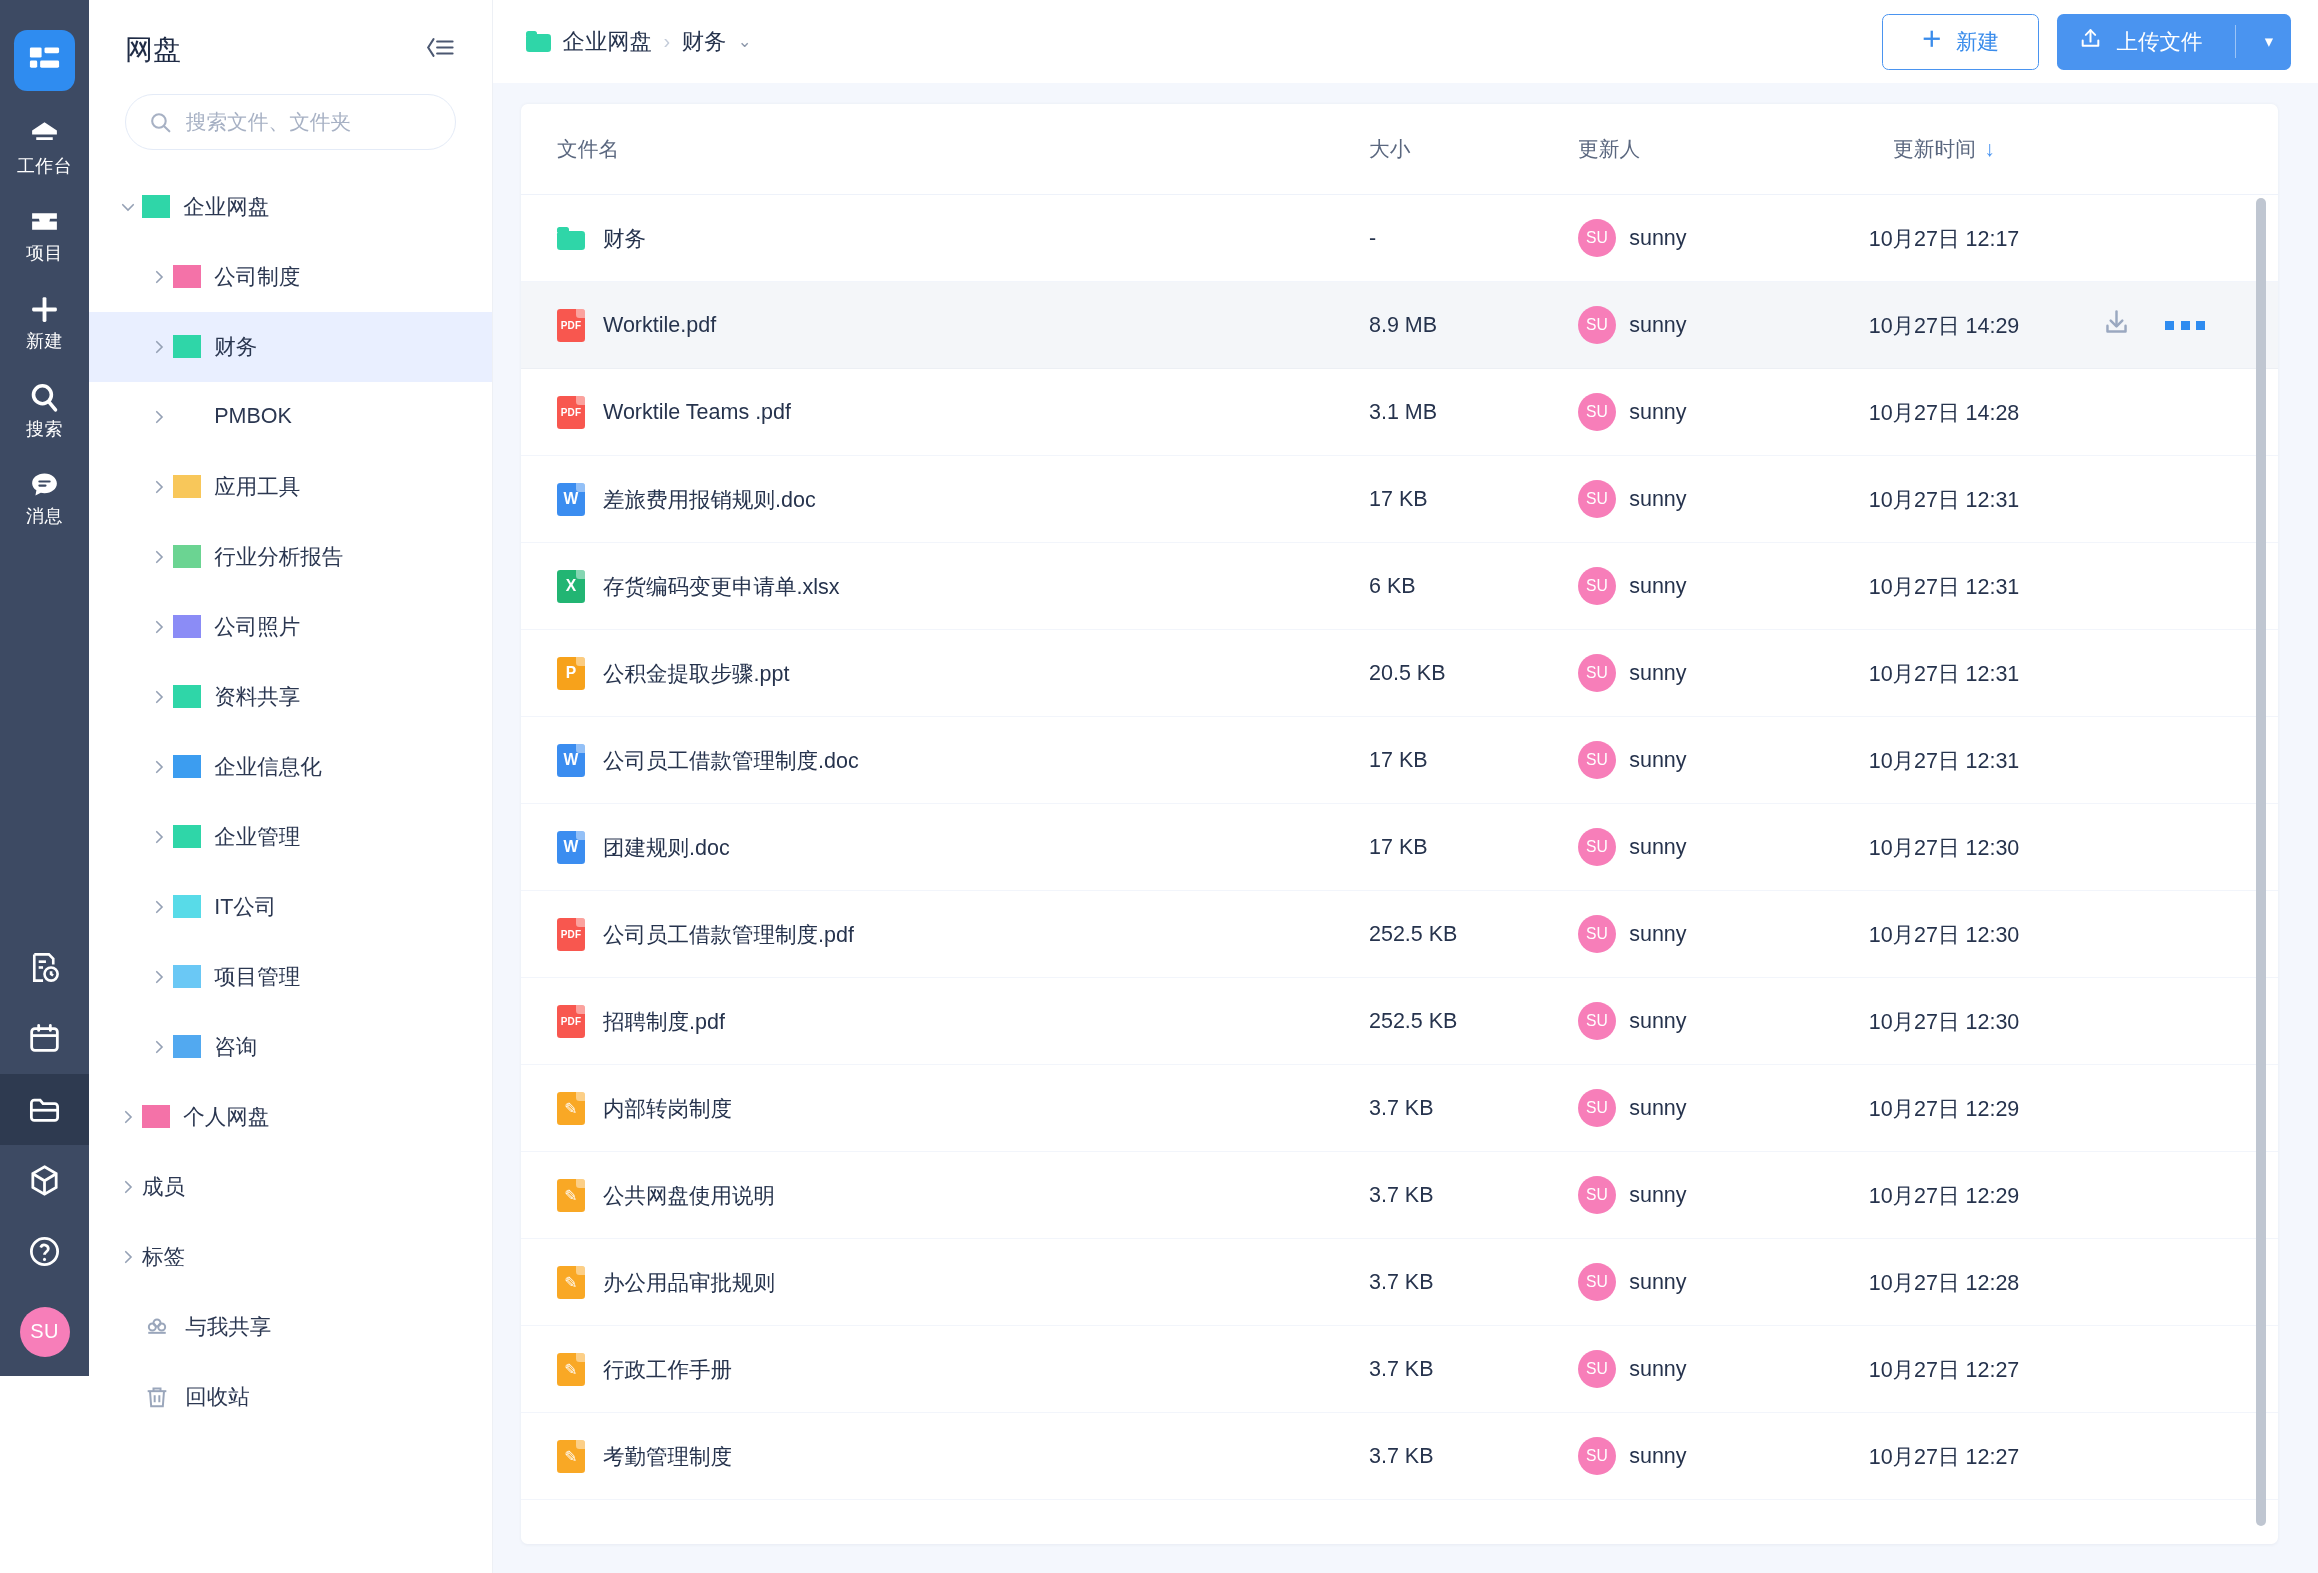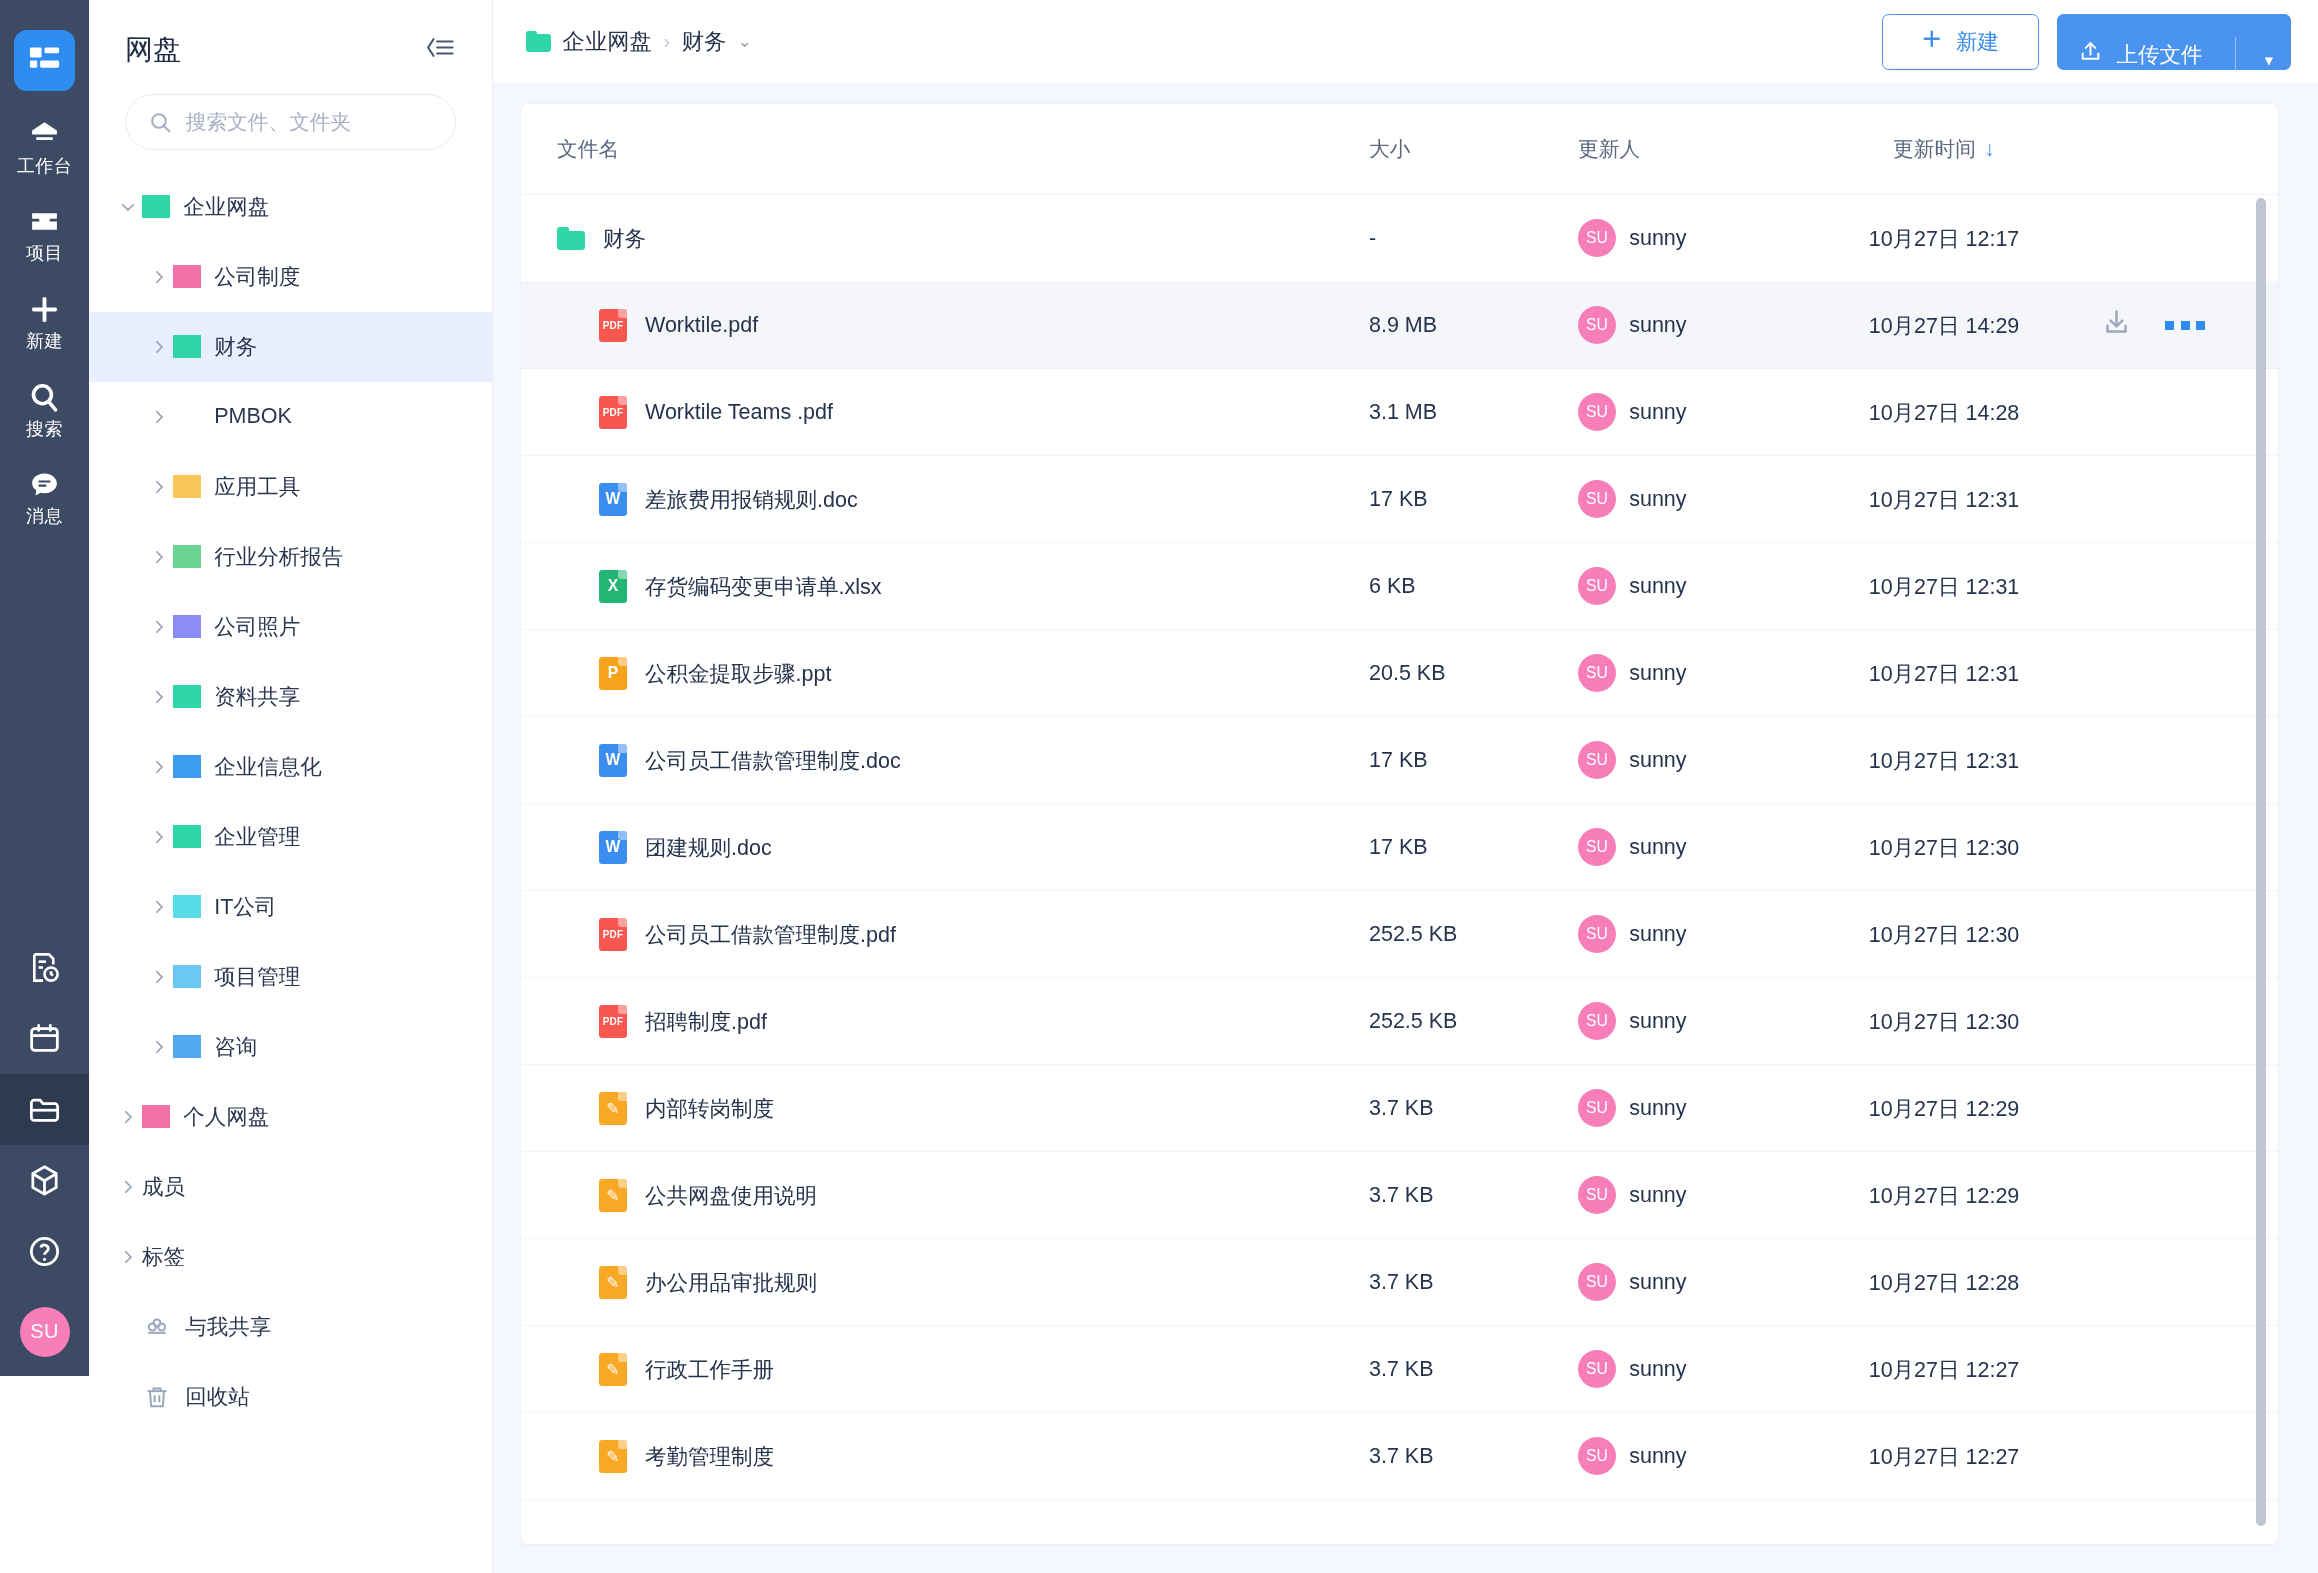--- a/index.html
+++ b/index.html
@@ -104,21 +104,21 @@
   .crumb-sep { color: #c3cbd9; margin: 0 11.6px; font-size: 20px; }
   .crumb-dd { margin-left: 11.6px; color: #8d98ab; font-size: 16.5px; }
   .topbtns { display: flex; align-items: center; gap: 18px; }
   .btn-new {
     height: 56px; min-width: 157px; border: 0.8px solid #4a94f0; border-radius: 6.6px;
     color: #3a8ceb; background: #fff; font-size: 21.5px; display: flex; align-items: center;
     justify-content: center; gap: 13.2px; cursor: pointer; font-family: inherit; padding: 0 20px;
   }
   .btn-up {
     height: 56px; border-radius: 6.6px; background: #4a94f0; color: #fff;
-    display: flex; align-items: flex-end; cursor: pointer; font-size: 21.5px; gap: 11px;
+    display: flex; align-items: center; cursor: pointer; font-size: 21.5px; gap: 11px;
   }
   .btn-up .lbl { display: flex; align-items: center; gap: 13.2px; padding: 0 21.5px; }
   .btn-up .divider { width: 0.8px; height: 33px; background: rgba(255,255,255,.45); }
   .btn-up .arw { padding: 0 18px; font-size: 16.5px; }
 
   .panel {
     position: absolute; left: 28px; right: 41px; top: 104px; bottom: 30px;
     background: #fff; border-radius: 6.6px; box-shadow: 0 0.8px 3.3px rgba(32,50,90,.06);
     overflow: hidden;
   }
@@ -134,21 +134,21 @@
   .sortarrow { color: #4a94f0; font-size: 21.5px; }
 
   .rows { position: absolute; top: 91px; left:0; right:0; bottom: 0; overflow: hidden; }
   .row {
     display: flex; align-items: center; height: 87px; padding: 0 36px;
     border-bottom: 0.8px solid #f2f5fb; font-size: 21.5px; color: #26334d;
     position: relative; cursor: default;
   }
   .row.hovered { background: #f4f6f9; border-bottom-color: #eceff4; }
   .fname { display: flex; align-items: center; gap: 18px; }
-  .ficon { width: 28px; height: 33px; flex: 0 0 28px; position: relative; margin-left: 42px; }
+  .ficon { width: 28px; height: 33px; flex: 0 0 28px; position: relative; }
   .ficon .sheet {
     position: absolute; inset: 0; border-radius: 3.3px; display: flex;
     align-items: center; justify-content: center; color: #fff; font-weight: bold;
   }
   .ficon .fold {
     position: absolute; right: 0; top: 0; width: 9px; height: 9px;
     background: rgba(255,255,255,.45); border-radius: 0 3.3px 0 3.3px;
   }
   .ficon .txt { font-size: 10px; letter-spacing: 0.2px; }
   .ficon .txt.big { font-size: 15.7px; }

